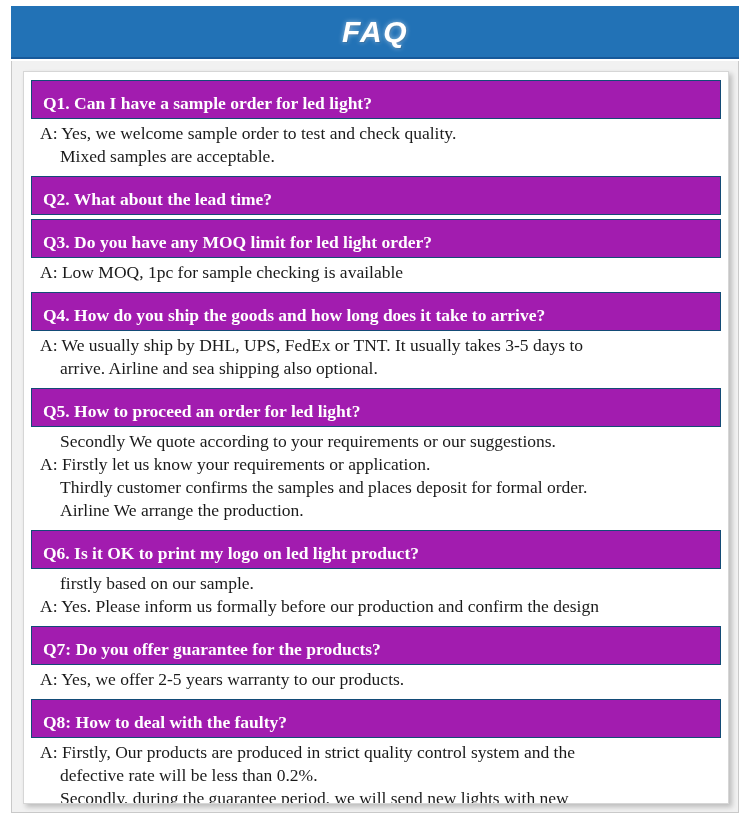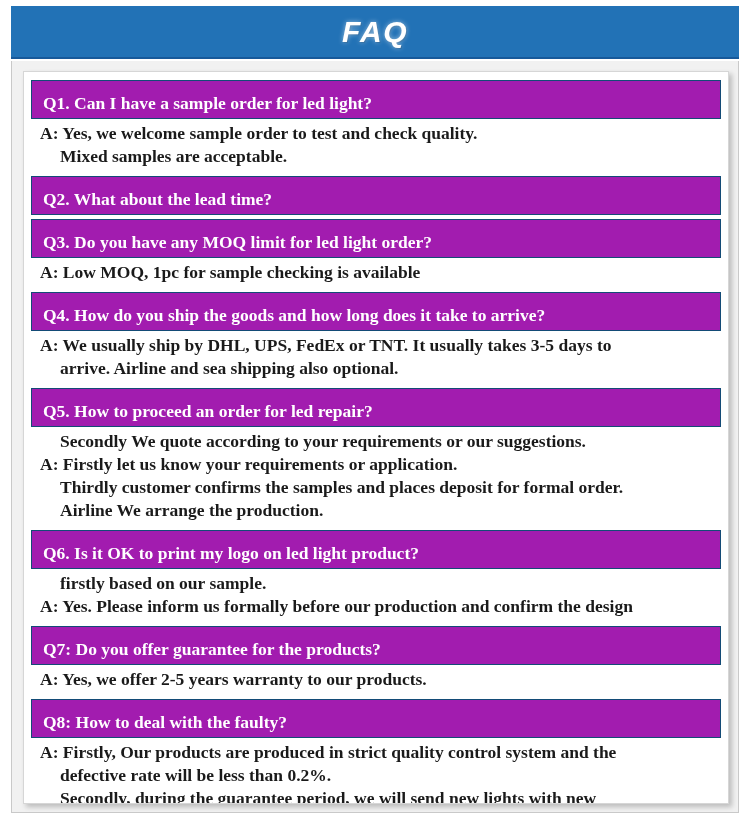--- a/index.html
+++ b/index.html
@@ -97,21 +97,20 @@
   .a-block {
     color: #1a1a1a;
     font-family: "Liberation Serif", "DejaVu Serif", serif;
     font-size: 17.5px;
     line-height: 1.31;
     padding: 3px 6px 4px 9px;
     box-sizing: border-box;
   }
   .a-line {
     white-space: pre;
-    font-weight: bold;
   }
   .a-line.indent {
     padding-left: 20px;
   }
 </style>
 </head>
 <body>
 
 <div class="page">
 
@@ -140,21 +139,21 @@
           </div>
         </div>
         <div class="faq-item">
           <div class="q-bar">Q4. How do you ship the goods and how long does it take to arrive?</div>
           <div class="a-block">
             <div class="a-line">A: We usually ship by DHL, UPS, FedEx or TNT. It usually takes 3-5 days to</div>
             <div class="a-line indent">arrive. Airline and sea shipping also optional.</div>
           </div>
         </div>
         <div class="faq-item">
-          <div class="q-bar">Q5. How to proceed an order for led repair?</div>
+          <div class="q-bar">Q5. How to proceed an order for led light?</div>
           <div class="a-block">
             <div class="a-line indent">Secondly We quote according to your requirements or our suggestions.</div>
             <div class="a-line">A: Firstly let us know your requirements or application.</div>
             <div class="a-line indent">Thirdly customer confirms the samples and places deposit for formal order.</div>
             <div class="a-line indent">Airline We arrange the production.</div>
           </div>
         </div>
         <div class="faq-item">
           <div class="q-bar">Q6. Is it OK to print my logo on led light product?</div>
           <div class="a-block">

